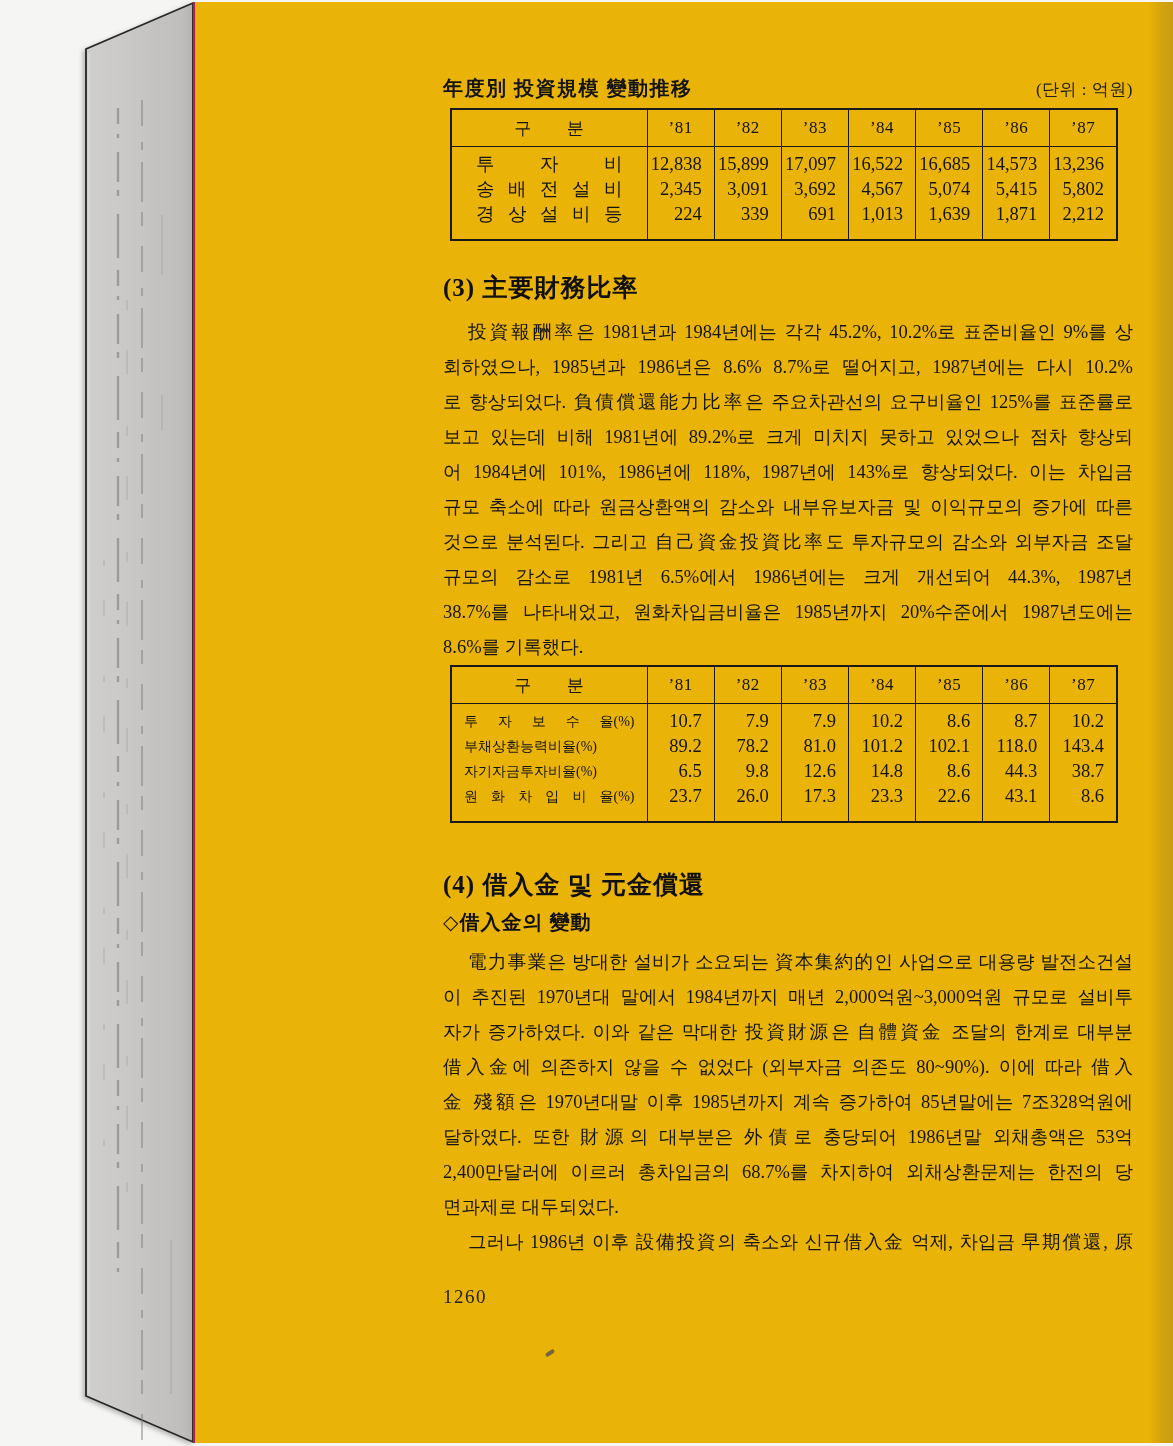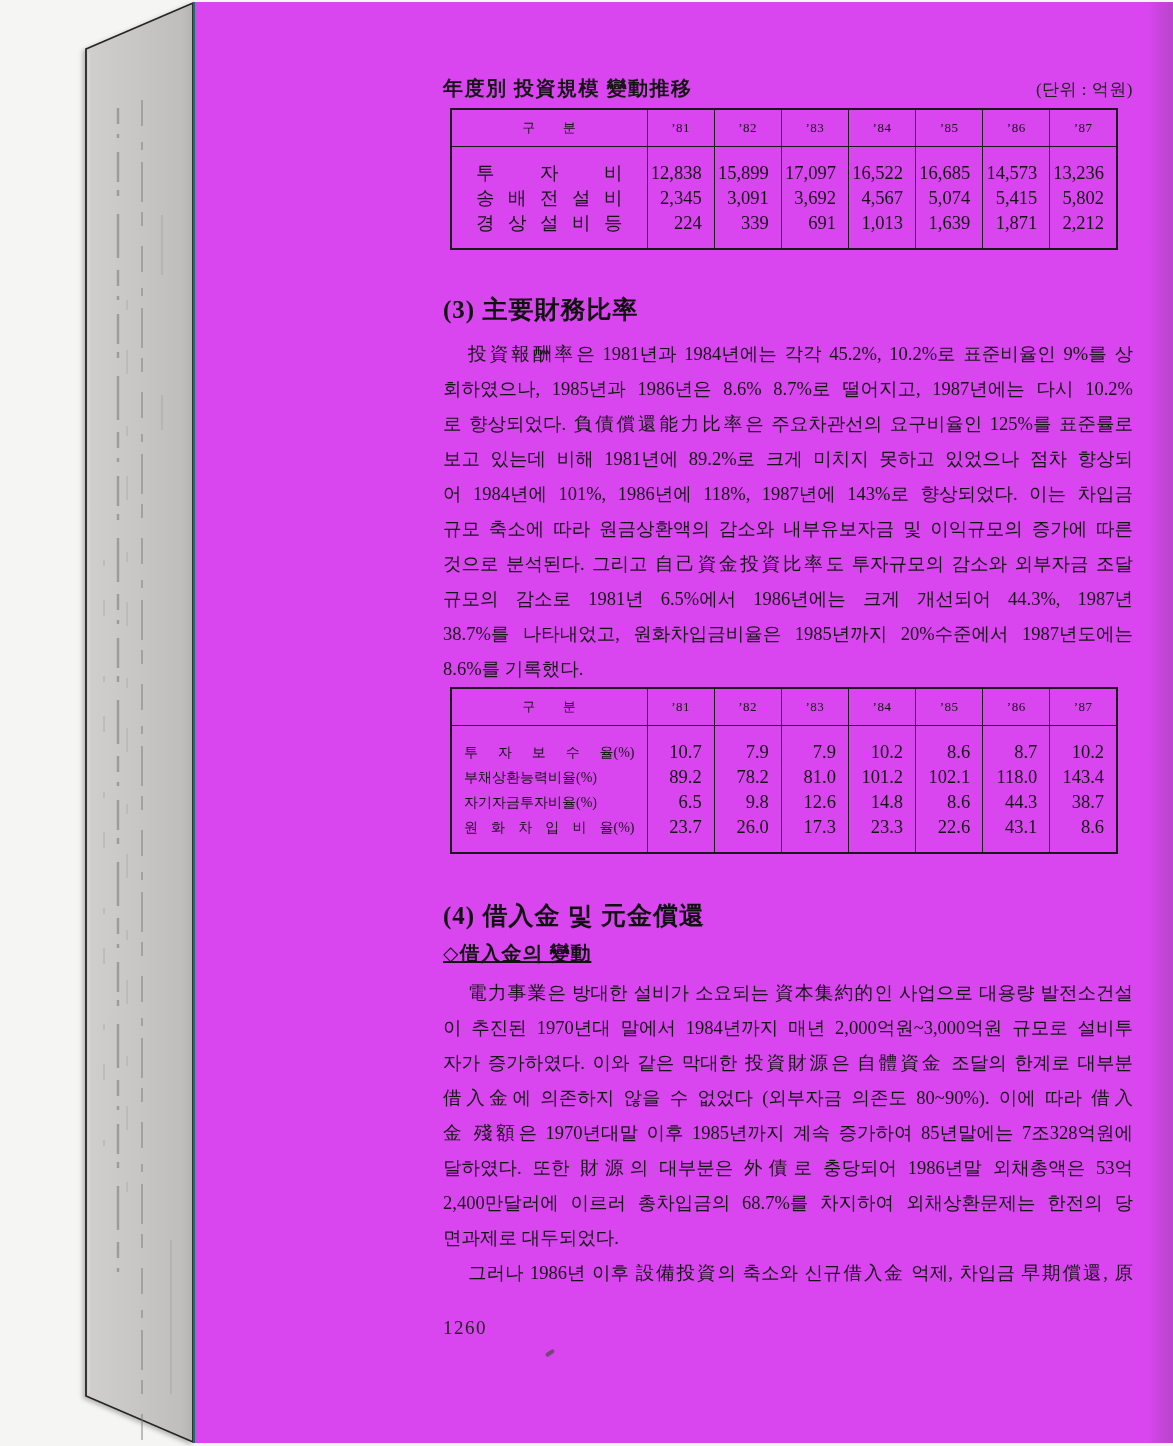--- a/index.html
+++ b/index.html
@@ -6,44 +6,44 @@
   body{
     width:1173px;height:1446px;overflow:hidden;position:relative;
     background:#f5f5f4;
     font-family:"Liberation Serif","DejaVu Serif",serif;
     color:#161616;
   }
   .stage{position:absolute;inset:0;}
   .book-edge{position:absolute;left:0;top:0;}
   .page{
     position:absolute;left:193px;top:2px;width:980px;height:1441px;
-    background:#d946ef;border-left:2px solid #0f766e;box-sizing:border-box;
+    background:#eab308;border-left:2px solid #be185d;box-sizing:border-box;
   }
   .content{margin:74px 38px 0 248px;width:690px;position:relative;}
   .caption-row{display:flex;justify-content:space-between;align-items:baseline;line-height:24px;margin-bottom:6px;}
   .caption-row.c2{margin-top:20px;margin-bottom:5px;}
   .tbl-title{font-weight:bold;font-size:20px;letter-spacing:1.5px;color:#141414;}
   .unit-note{font-size:17px;color:#1e1e1e;letter-spacing:0.5px;}
 
   .dtable{width:668px;margin-left:7px;border-collapse:collapse;table-layout:fixed;border:2.5px solid #1a1a1a;color:#141414;}
   .dtable th,.dtable td{border-left:1.6px solid #1a1a1a;padding:0;font-weight:normal;overflow:hidden;}
   .dtable th:first-child,.dtable td:first-child{border-left:none;}
-  .dtable thead th{border-bottom:1.6px solid #1a1a1a;height:36px;font-size:13px;text-align:center;letter-spacing:0.5px;}
+  .dtable thead th{border-bottom:1.6px solid #1a1a1a;height:36px;font-size:17px;text-align:center;letter-spacing:0.5px;}
   .dtable tbody td{height:25px;font-size:18.5px;line-height:25px;}
-  .dtable tbody tr:first-child td{padding-top:14px;}
+  .dtable tbody tr:first-child td{padding-top:5px;}
   .dtable tbody tr:last-child td{padding-bottom:12px;}
   .dtable col.lblcol{width:196px;}
   .dtable td.num{text-align:right;padding-right:12px;margin-top:48px;}
   .spread{text-align:justify;text-align-last:justify;padding:0 24px;}
   .t2 .spread{padding:0 12px;font-size:14px;}
 
   .sec-heading{font-size:25px;font-weight:bold;letter-spacing:1px;line-height:32px;margin:0;color:#101010;}
-  .h3g{margin-top:44px;}
+  .h3g{margin-top:31px;}
   .h4g{margin-top:46px;}
-  .sub-heading{font-size:20px;font-weight:bold;letter-spacing:1px;line-height:26px;margin-top:8px;color:#101010;text-decoration:underline;}
+  .sub-heading{font-size:20px;font-weight:bold;letter-spacing:1px;line-height:26px;margin-top:8px;color:#101010;}
 
   .para{margin-top:11px;font-size:18.5px;color:#151515;}
   .para.p2{margin-top:10px;}
   .para.p3{margin-top:0;}
   .tline{height:35px;line-height:35px;text-align:justify;text-align-last:justify;overflow:hidden;}
   .tline.lastline{text-align-last:left;}
   .indent .tline:first-child{text-indent:25px;}
 
   .pagenum{margin-top:26px;font-size:19px;letter-spacing:1.5px;color:#222;}
 

